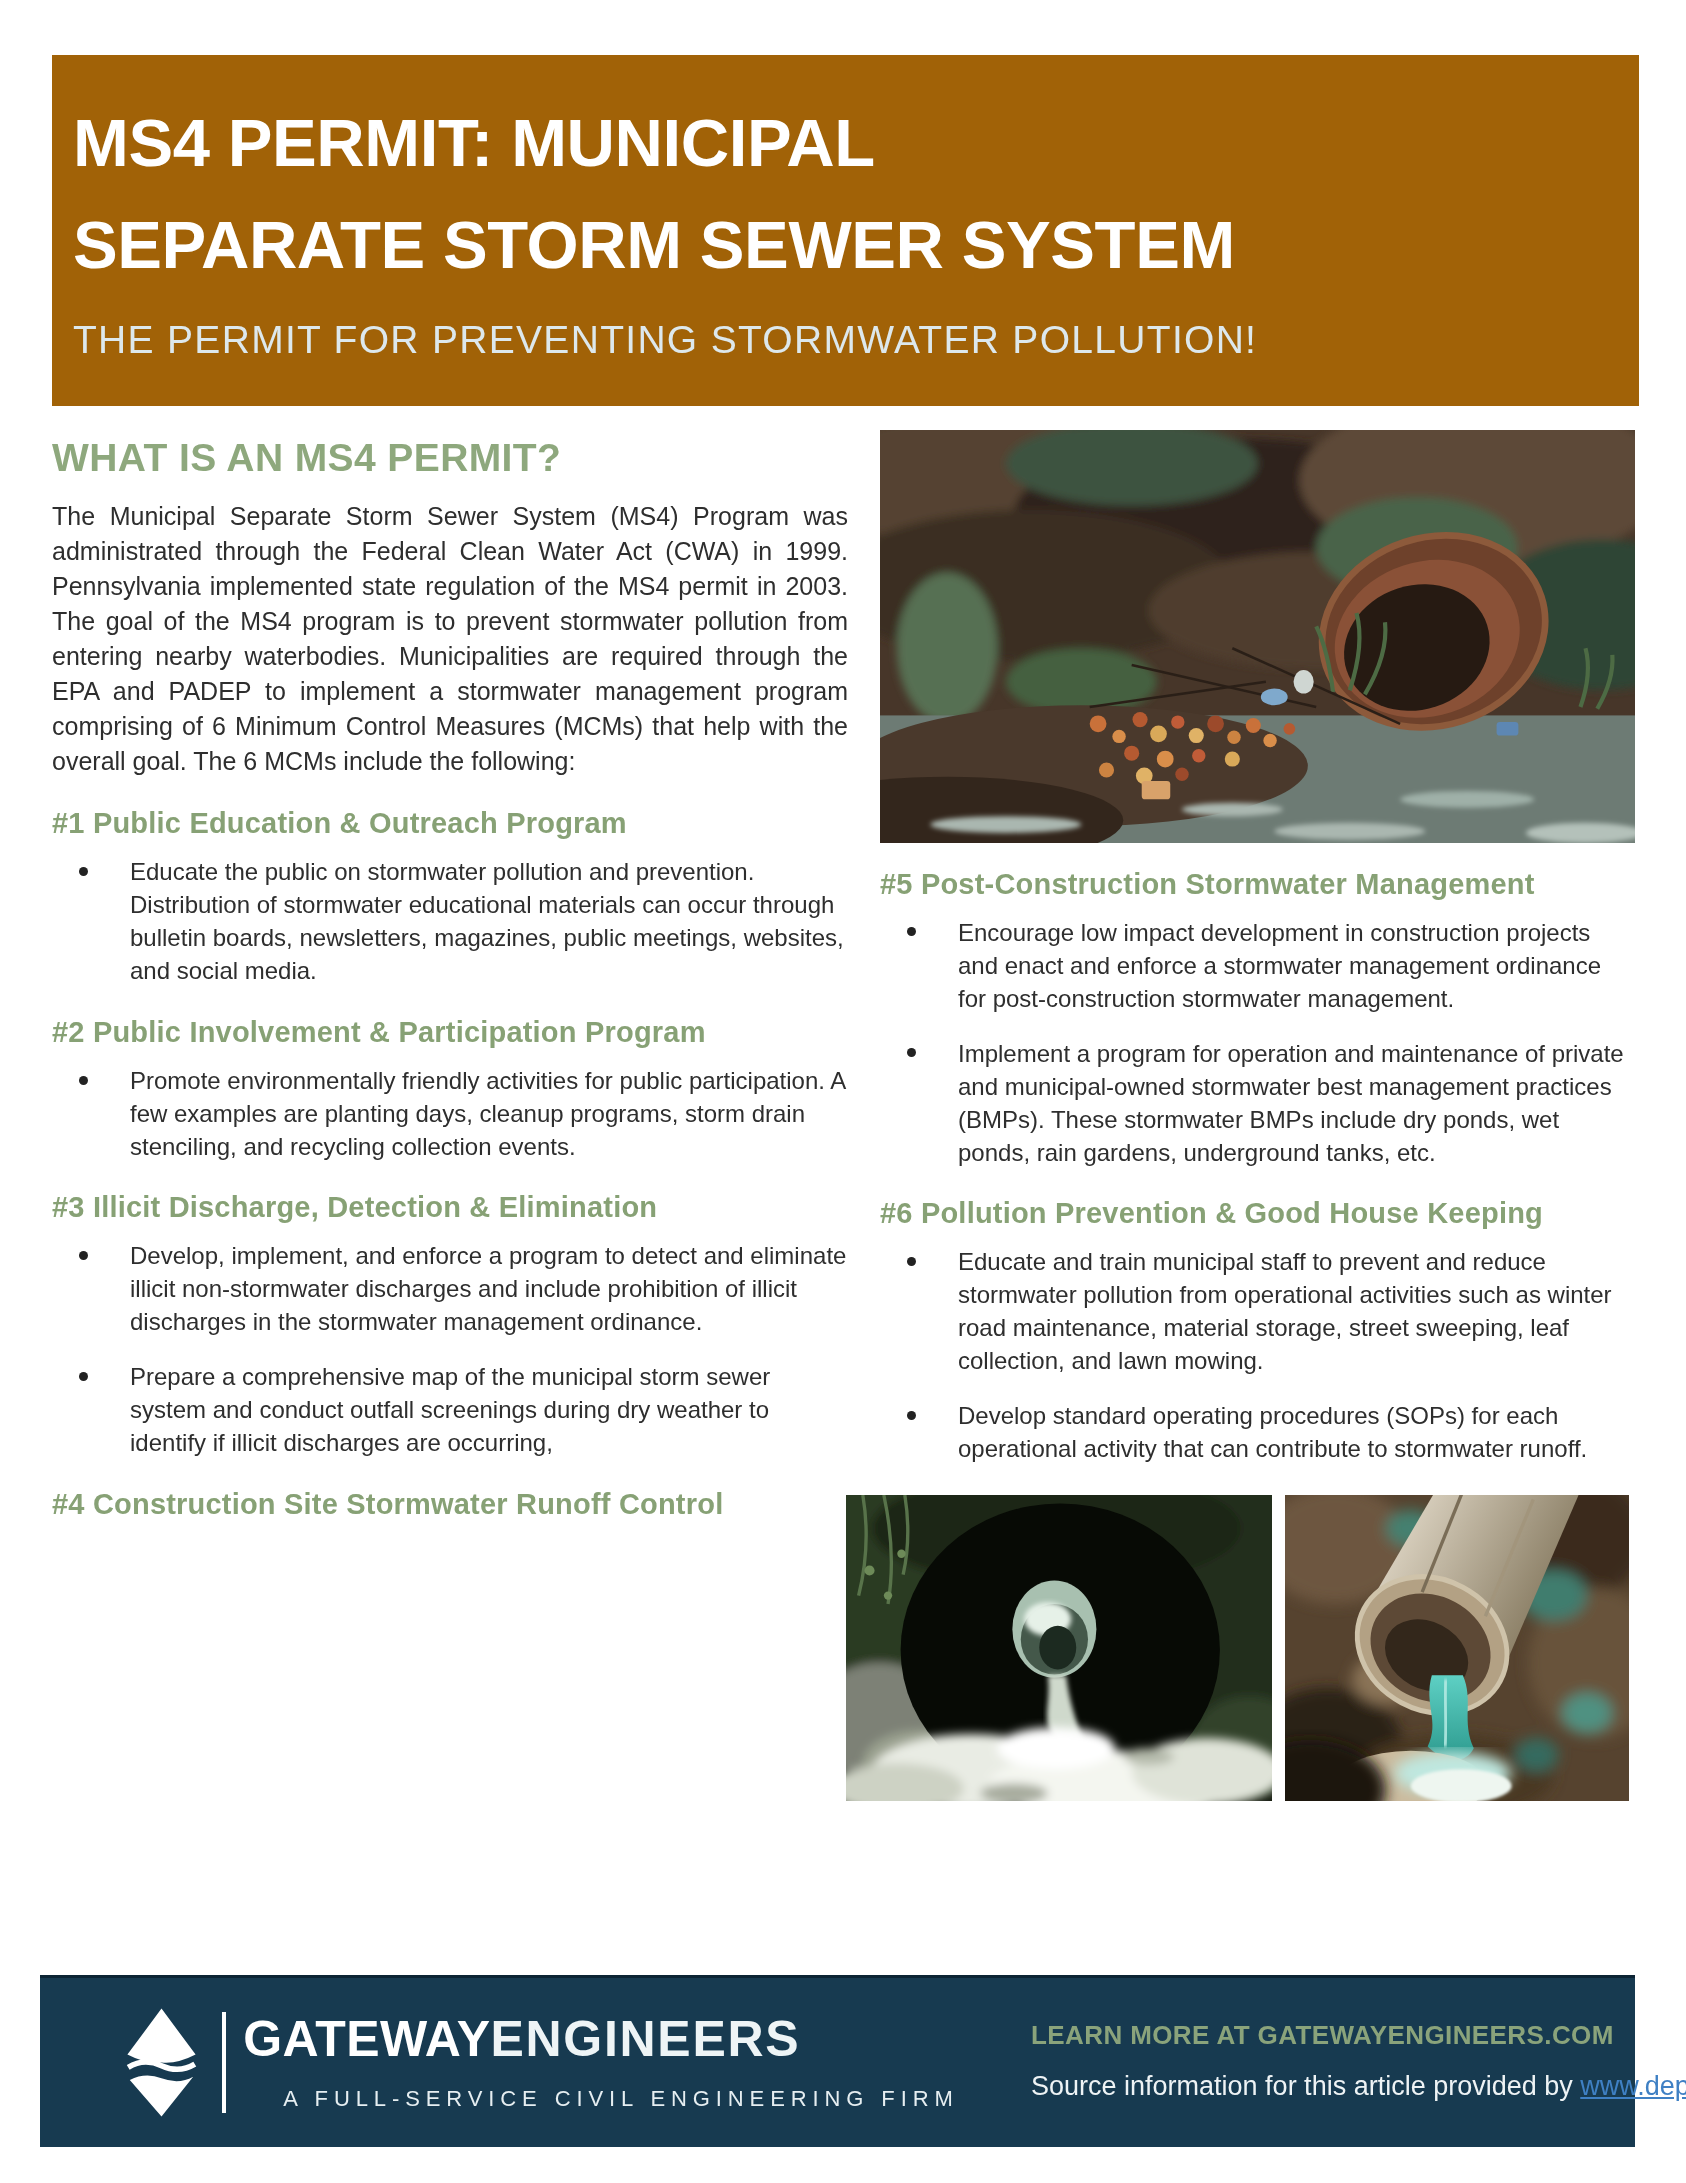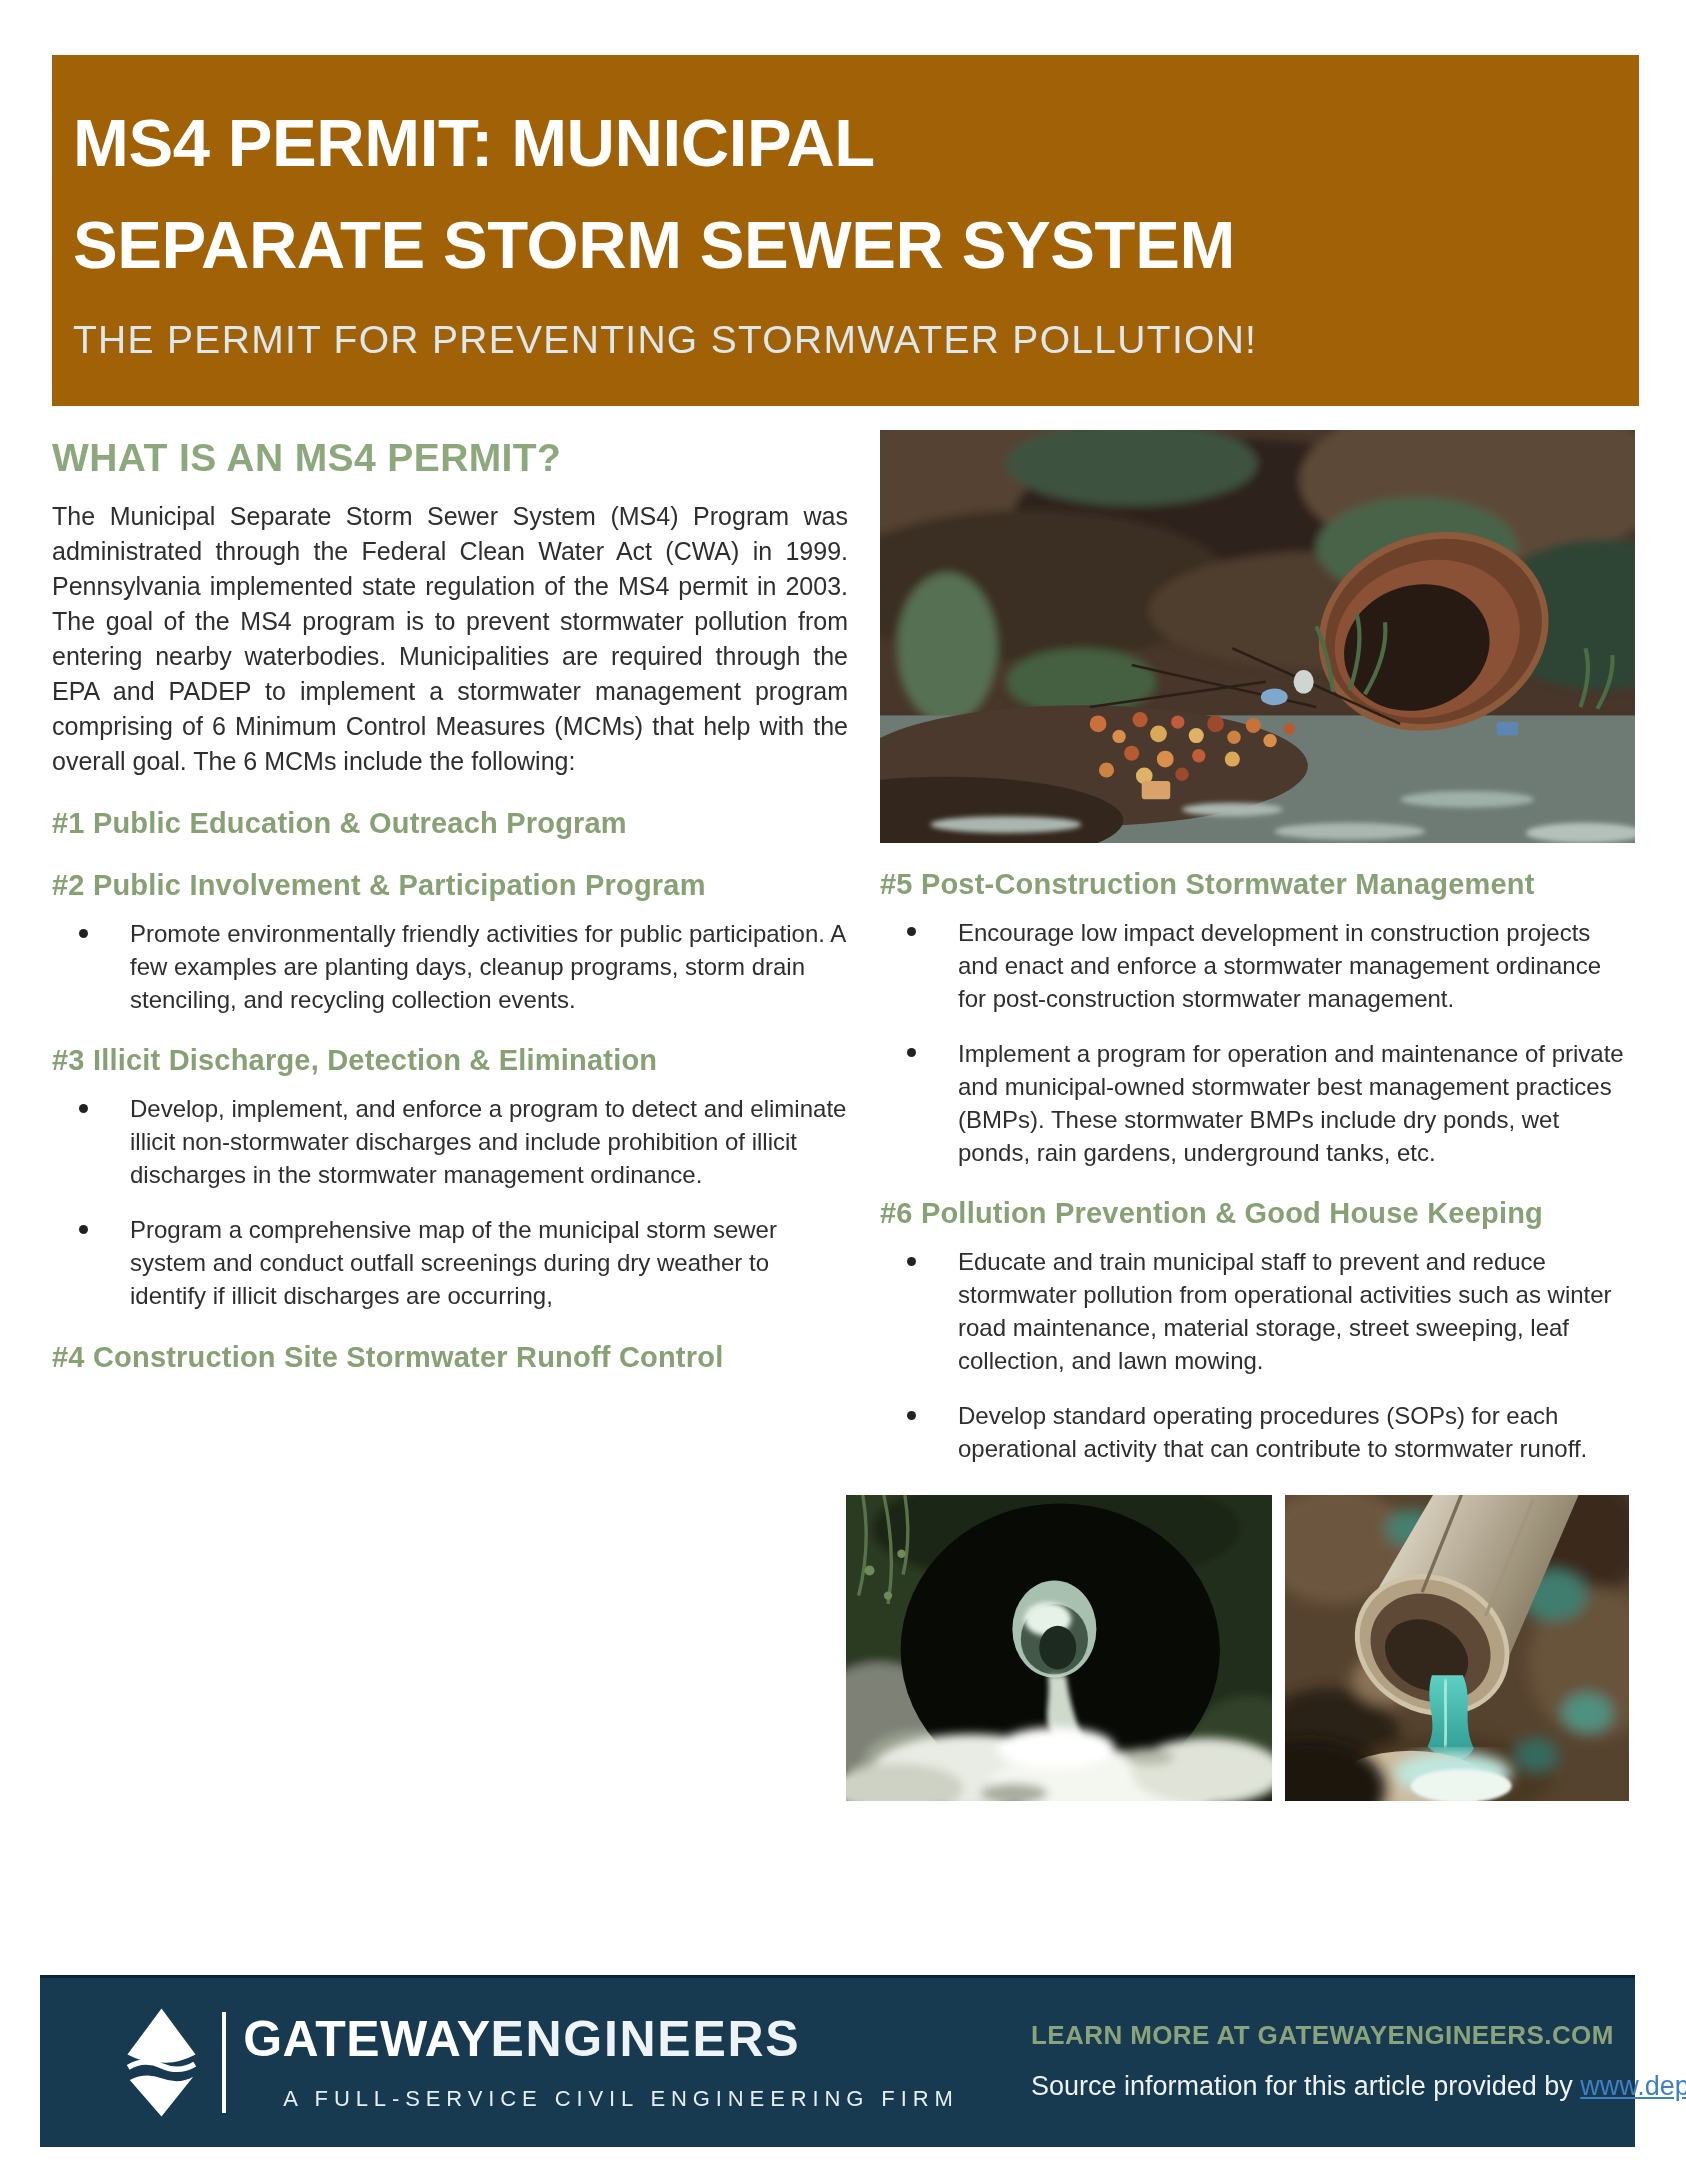--- a/index.html
+++ b/index.html
@@ -87,34 +87,37 @@
 </div>
 
 <div class="main">
 
   <div class="col-left">
     <h2 class="intro-heading">WHAT IS AN MS4 PERMIT?</h2>
     <p class="intro-body">The Municipal Separate Storm Sewer System (MS4) Program was administrated through the Federal Clean Water Act (CWA) in 1999. Pennsylvania implemented state regulation of the MS4 permit in 2003. The goal of the MS4 program is to prevent stormwater pollution from entering nearby waterbodies. Municipalities are required through the EPA and PADEP to implement a stormwater management program comprising of 6 Minimum Control Measures (MCMs) that help with the overall goal. The 6 MCMs include the following:</p>
 
     <div class="section">
       <h3>#1 Public Education &amp; Outreach Program</h3>
+      <ul>
+        <li>Educate the public on stormwater pollution and prevention. Distribution of stormwater educational materials can occur through bulletin boards, newsletters, magazines, public meetings, websites, and social media.</li>
+      </ul>
     </div>
 
     <div class="section">
       <h3>#2 Public Involvement &amp; Participation Program</h3>
       <ul>
         <li>Promote environmentally friendly activities for public participation. A few examples are planting days, cleanup programs, storm drain stenciling, and recycling collection events.</li>
       </ul>
     </div>
 
     <div class="section">
       <h3>#3 Illicit Discharge, Detection &amp; Elimination</h3>
       <ul>
         <li>Develop, implement, and enforce a program to detect and eliminate illicit non-stormwater discharges and include prohibition of illicit discharges in the stormwater management ordinance.</li>
-        <li>Program a comprehensive map of the municipal storm sewer system and conduct outfall screenings during dry weather to identify if illicit discharges are occurring,</li>
+        <li>Prepare a comprehensive map of the municipal storm sewer system and conduct outfall screenings during dry weather to identify if illicit discharges are occurring,</li>
       </ul>
     </div>
 
     <div class="section">
       <h3>#4 Construction Site Stormwater Runoff Control</h3>
     </div>
   </div>
 
   <div class="col-right">
 

